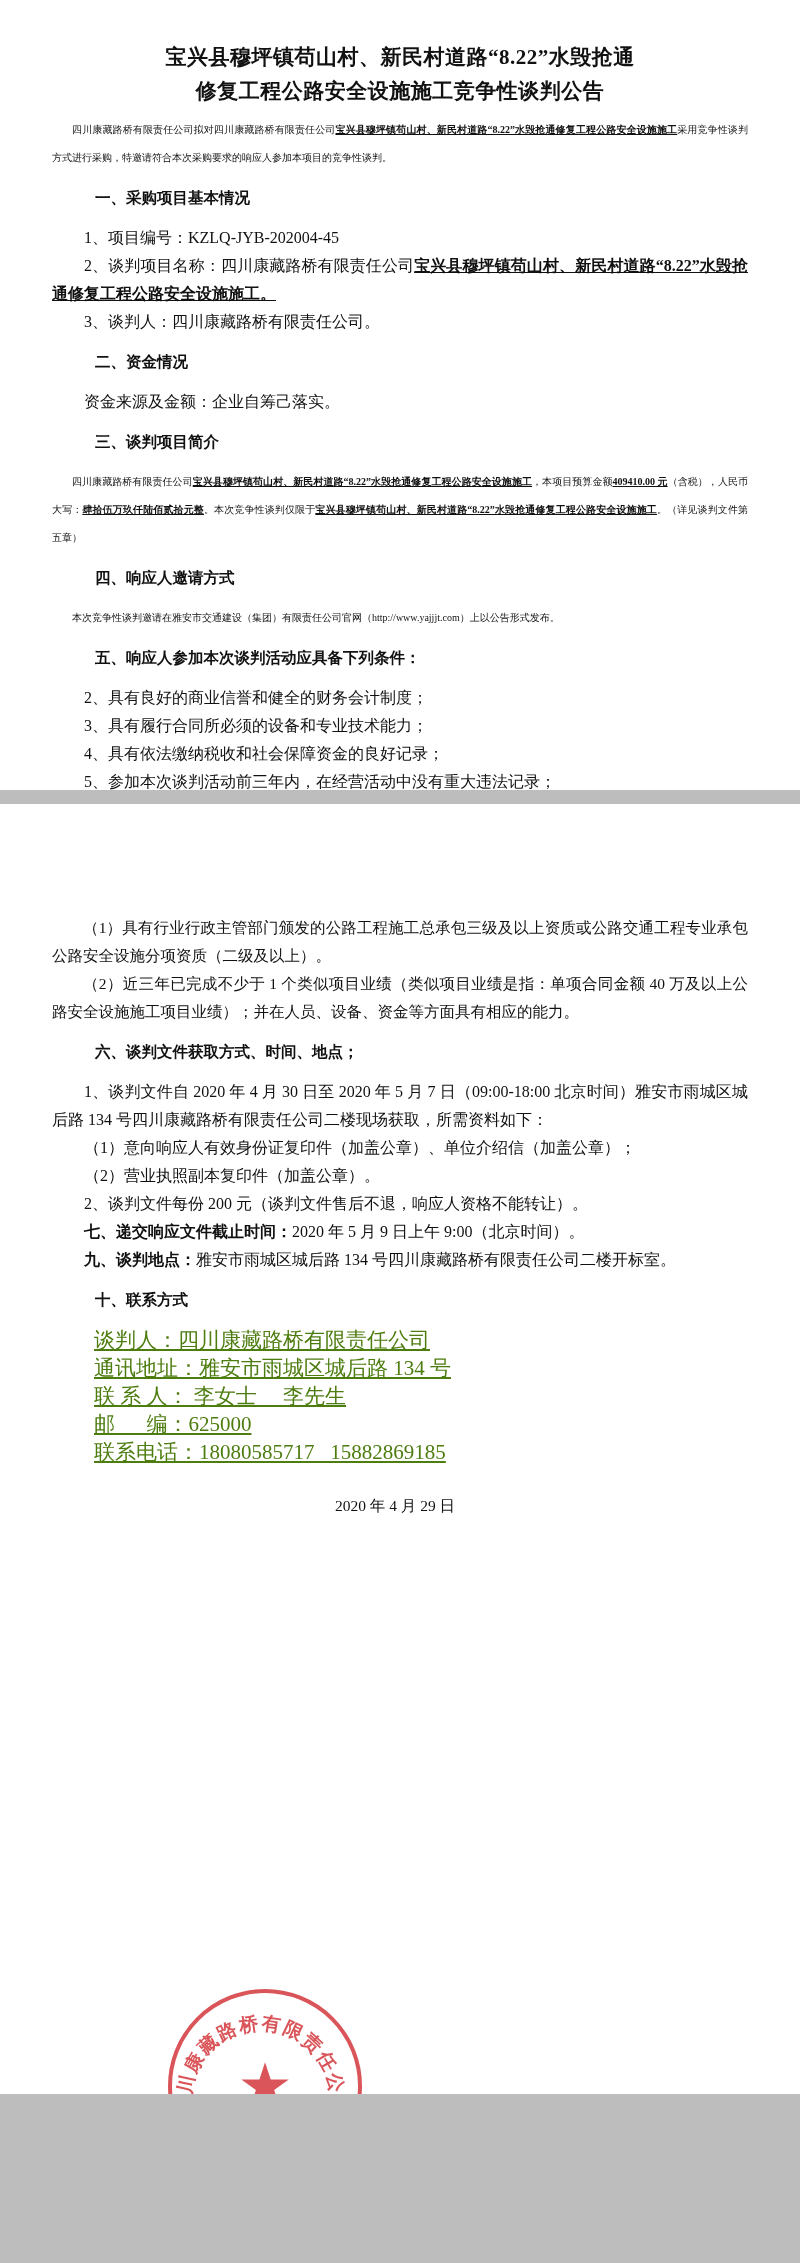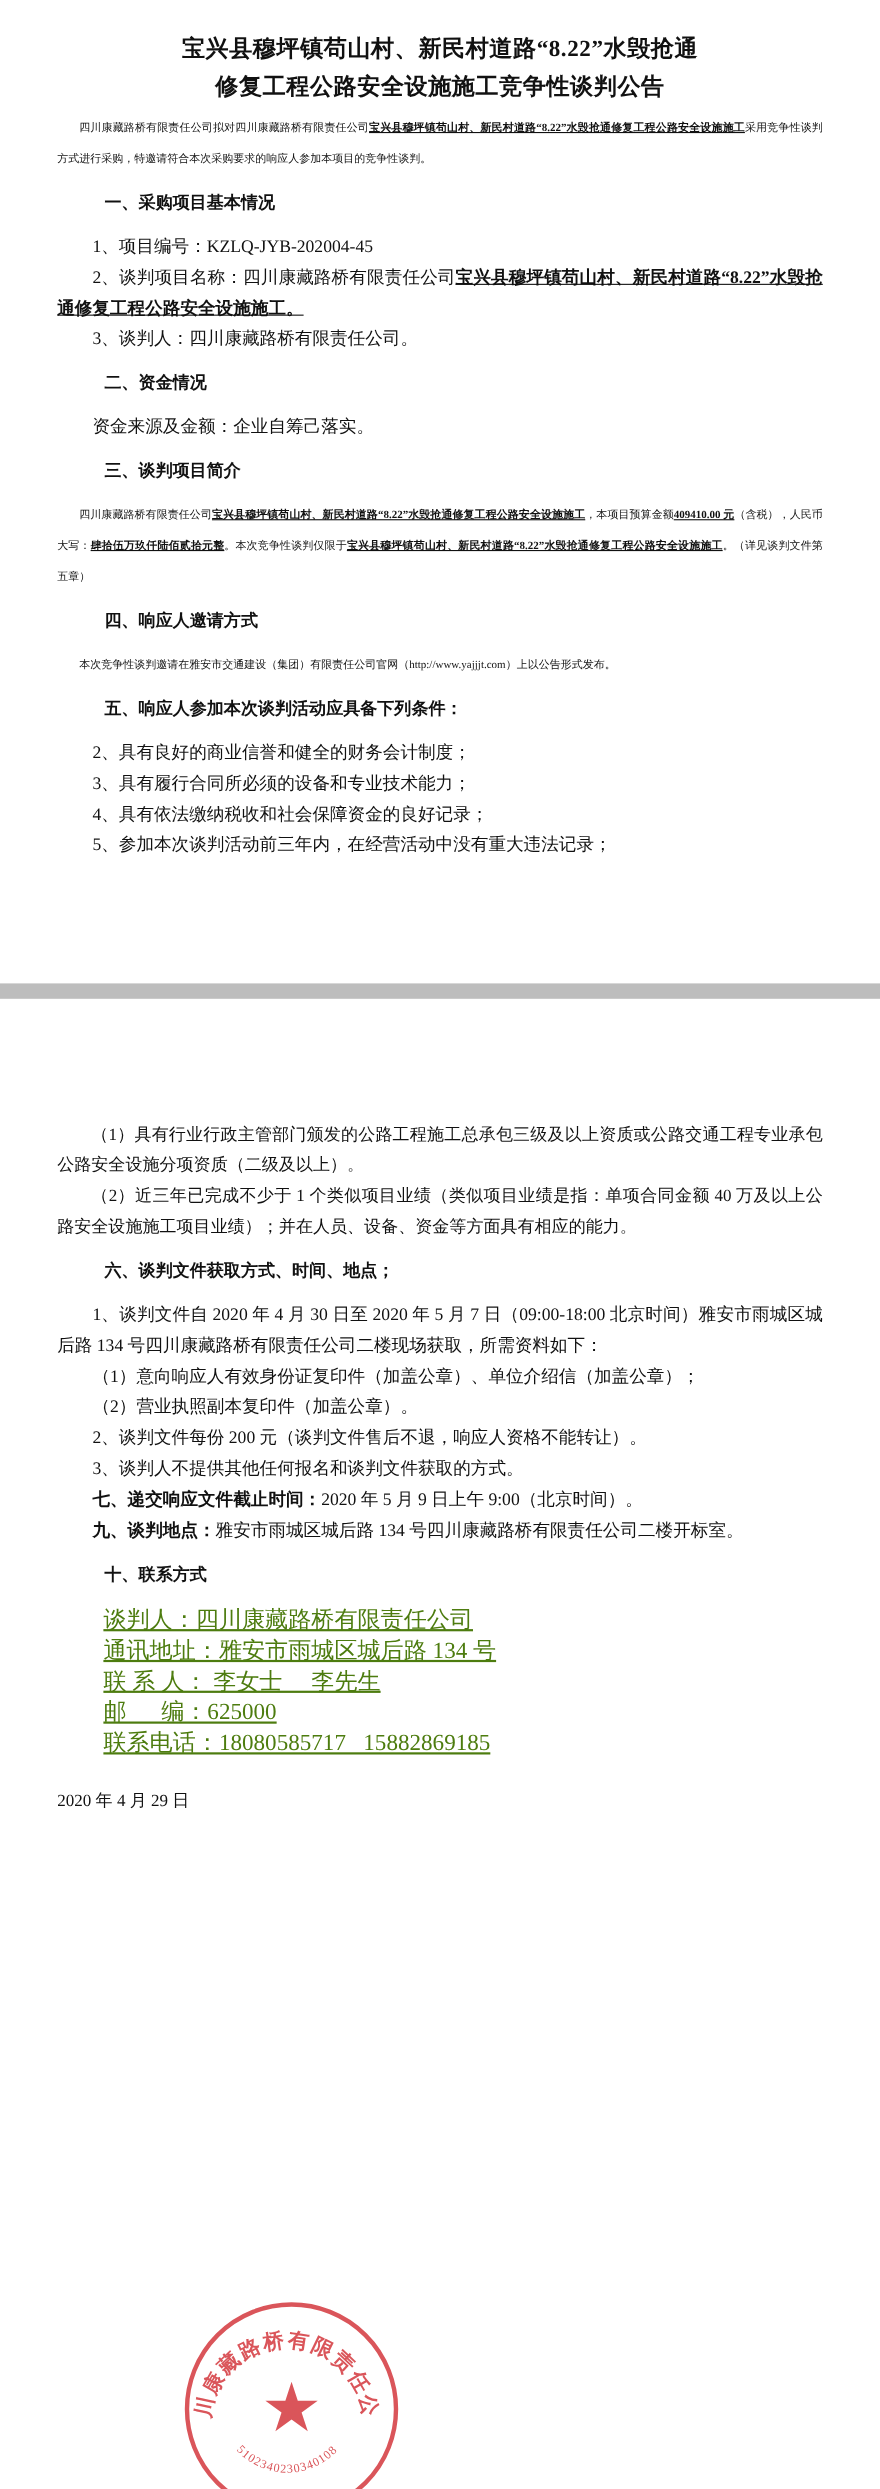--- a/index.html
+++ b/index.html
@@ -12,29 +12,29 @@
     font-family: "Liberation Serif", "DejaVu Serif", serif;
   }
   .page {
     width: 800px;
     background: #ffffff;
     box-sizing: border-box;
     position: relative;
     overflow: hidden;
   }
   .page-1 {
-    height: 894px;
-    padding: 27px 52px 0 52px;
+    height: 790px;
+    padding: 40px 52px 0 52px;
   }
   .page-gap {
     height: 14px;
     background: #bdbdbd;
   }
   .page-2 {
-    height: 1459px;
+    height: 1290px;
     padding: 110px 52px 0 52px;
   }
   h1.doc-title {
     font-size: 21px;
     font-weight: bold;
     text-align: center;
     line-height: 34px;
     margin: 0 0 8px 0;
     letter-spacing: 0.5px;
     color: #111;
@@ -80,21 +80,21 @@
     margin: 0;
     text-indent: 2em;
     color: #4d7c0f;
     white-space: pre;
     text-decoration: underline;
   }
   .date-line {
     font-size: 15.5px;
     line-height: 28px;
     margin: 26px 0 0 0;
-    text-align: left;
+    text-align: center;
     padding-right: 10px;
     color: #111;
   }
   
   .seal {
     position: absolute;
     left: 168px;
     top: 1185px;
     width: 186px;
     height: 186px;
@@ -153,21 +153,20 @@
 <div class="page page-2">
 
   <p class="item-sub">（1）具有行业行政主管部门颁发的公路工程施工总承包三级及以上资质或公路交通工程专业承包公路安全设施分项资质（二级及以上）。</p>
   <p class="item-sub">（2）近三年已完成不少于 1 个类似项目业绩（类似项目业绩是指：单项合同金额 40 万及以上公路安全设施施工项目业绩）；并在人员、设备、资金等方面具有相应的能力。</p>
 
   <p class="sec-head">六、谈判文件获取方式、时间、地点；</p>
   <p class="item">1、谈判文件自 2020 年 4 月 30 日至 2020 年 5 月 7 日（09:00-18:00 北京时间）雅安市雨城区城后路 134 号四川康藏路桥有限责任公司二楼现场获取，所需资料如下：</p>
   <p class="item">（1）意向响应人有效身份证复印件（加盖公章）、单位介绍信（加盖公章）；</p>
   <p class="item">（2）营业执照副本复印件（加盖公章）。</p>
   <p class="item">2、谈判文件每份 200 元（谈判文件售后不退，响应人资格不能转让）。</p>
-  <p class="item">3、谈判人不提供其他任何报名和谈判文件获取的方式。</p>
 
   <p class="item"><span class="bold">七、递交响应文件截止时间：</span><span>2020 年 5 月 9 日上午 9:00（北京时间）。</span></p>
 
 
   <p class="item"><span class="bold">九、谈判地点：</span><span>雅安市雨城区城后路 134 号四川康藏路桥有限责任公司二楼开标室。</span></p>
 
   <p class="sec-head">十、联系方式</p>
   <p class="contact-row">谈判人：四川康藏路桥有限责任公司</p>
   <p class="contact-row">通讯地址：雅安市雨城区城后路 134 号</p>
   <p class="contact-row">联 系 人： 李女士     李先生</p>

